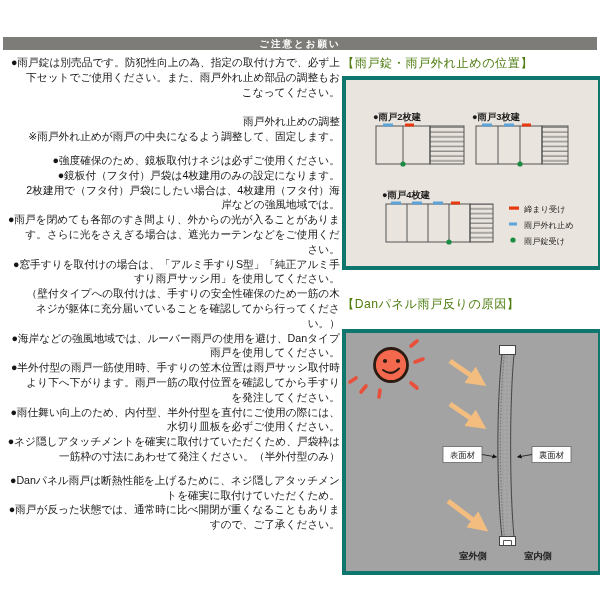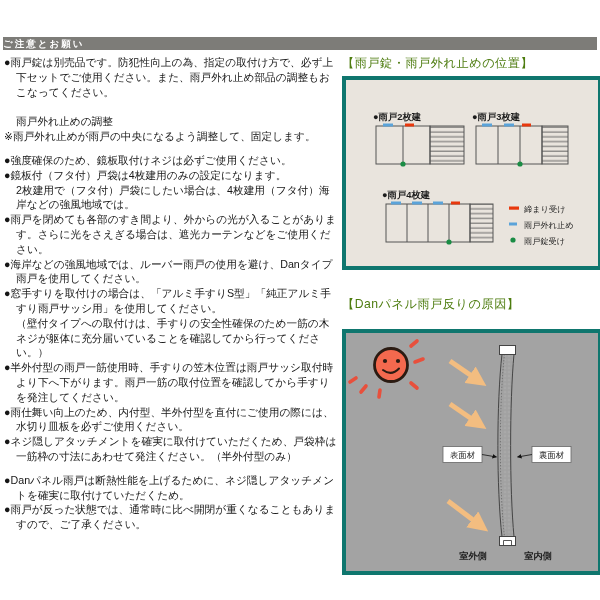--- a/index.html
+++ b/index.html
@@ -5,28 +5,28 @@
   html,body{margin:0;padding:0;}
   body{
     width:600px;height:600px;position:relative;background:#fff;
     font-family:"Liberation Sans","DejaVu Sans",sans-serif;
     color:#1a1a1a;overflow:hidden;
   }
   
   .hbar{
     position:absolute;left:3px;right:3px;top:37px;height:13px;
     background:#7d7c78;color:#ffffff;font-size:9.5px;line-height:13px;
-    text-align:left;letter-spacing:2px;font-weight:bold;
+    text-align:center;letter-spacing:2px;font-weight:bold;
   }
   
   .notes{
     position:absolute;left:4px;top:55px;width:336px;
     font-size:10.7px;line-height:14.8px;color:#161616;
   }
-  .note{margin:0;padding-left:12px;text-indent:-12px;}
+  .note{margin:0;padding-left:12px;text-indent:-12px;text-align:right;}
   .note .blt{display:inline;}
   .note .nl{display:block;text-indent:0;}
   .note.noblt{text-indent:0;padding-left:12px;}
   .gap-lg{margin-top:15px;}
   .gap-md{margin-top:9px;}
   
   .rcol{position:absolute;left:342px;top:55px;width:256px;}
   .sec-title{font-size:12.2px;color:#4d7c0f;margin:0 0 4px 0;letter-spacing:0.5px;}
   .dbox{border:4px solid #0f766e;}
   .dbox1{background:#e9e4dd;width:252px;height:186px;}
@@ -57,22 +57,22 @@
     <span>ご注意とお願い</span>
   </div>
 
   <div class="notes">
     <p class="note"><span class="blt">●</span><span>雨戸錠は別売品です。防犯性向上の為、指定の取付け方で、必ず上下セットでご使用ください。また、雨戸外れ止め部品の調整もおこなってください。</span></p>
     <p class="note noblt gap-lg"><span>雨戸外れ止めの調整</span></p>
     <p class="note"><span class="blt">※</span><span>雨戸外れ止めが雨戸の中央になるよう調整して、固定します。</span></p>
     <p class="note gap-md"><span class="blt">●</span><span>強度確保のため、鏡板取付けネジは必ずご使用ください。</span></p>
     <p class="note"><span class="blt">●</span><span>鏡板付（フタ付）戸袋は4枚建用のみの設定になります。</span><span class="nl">2枚建用で（フタ付）戸袋にしたい場合は、4枚建用（フタ付）海岸などの強風地域では。</span></p>
     <p class="note"><span class="blt">●</span><span>雨戸を閉めても各部のすき間より、外からの光が入ることがあります。さらに光をさえぎる場合は、遮光カーテンなどをご使用ください。</span></p>
+    <p class="note"><span class="blt">●</span><span>窓手すりを取付けの場合は、「アルミ手すりS型」「純正アルミ手すり雨戸サッシ用」を使用してください。</span><span class="nl">（壁付タイプへの取付けは、手すりの安全性確保のため一筋の木ネジが躯体に充分届いていることを確認してから行ってください。）</span></p>
     <p class="note"><span class="blt">●</span><span>海岸などの強風地域では、ルーバー雨戸の使用を避け、Danタイプ雨戸を使用してください。</span></p>
-    <p class="note"><span class="blt">●</span><span>窓手すりを取付けの場合は、「アルミ手すりS型」「純正アルミ手すり雨戸サッシ用」を使用してください。</span><span class="nl">（壁付タイプへの取付けは、手すりの安全性確保のため一筋の木ネジが躯体に充分届いていることを確認してから行ってください。）</span></p>
     <p class="note"><span class="blt">●</span><span>半外付型の雨戸一筋使用時、手すりの笠木位置は雨戸サッシ取付時より下へ下がります。雨戸一筋の取付位置を確認してから手すりを発注してください。</span></p>
     <p class="note"><span class="blt">●</span><span>雨仕舞い向上のため、内付型、半外付型を直付にご使用の際には、水切り皿板を必ずご使用ください。</span></p>
     <p class="note"><span class="blt">●</span><span>ネジ隠しアタッチメントを確実に取付けていただくため、戸袋枠は一筋枠の寸法にあわせて発注ください。（半外付型のみ）</span></p>
     <p class="note gap-md"><span class="blt">●</span><span>Danパネル雨戸は断熱性能を上げるために、ネジ隠しアタッチメントを確実に取付けていただくため。</span></p>
     <p class="note"><span class="blt">●</span><span>雨戸が反った状態では、通常時に比べ開閉が重くなることもありますので、ご了承ください。</span></p>
   </div>
 
   <div class="rcol">
 
     <p class="sec-title">【雨戸錠・雨戸外れ止めの位置】</p>

